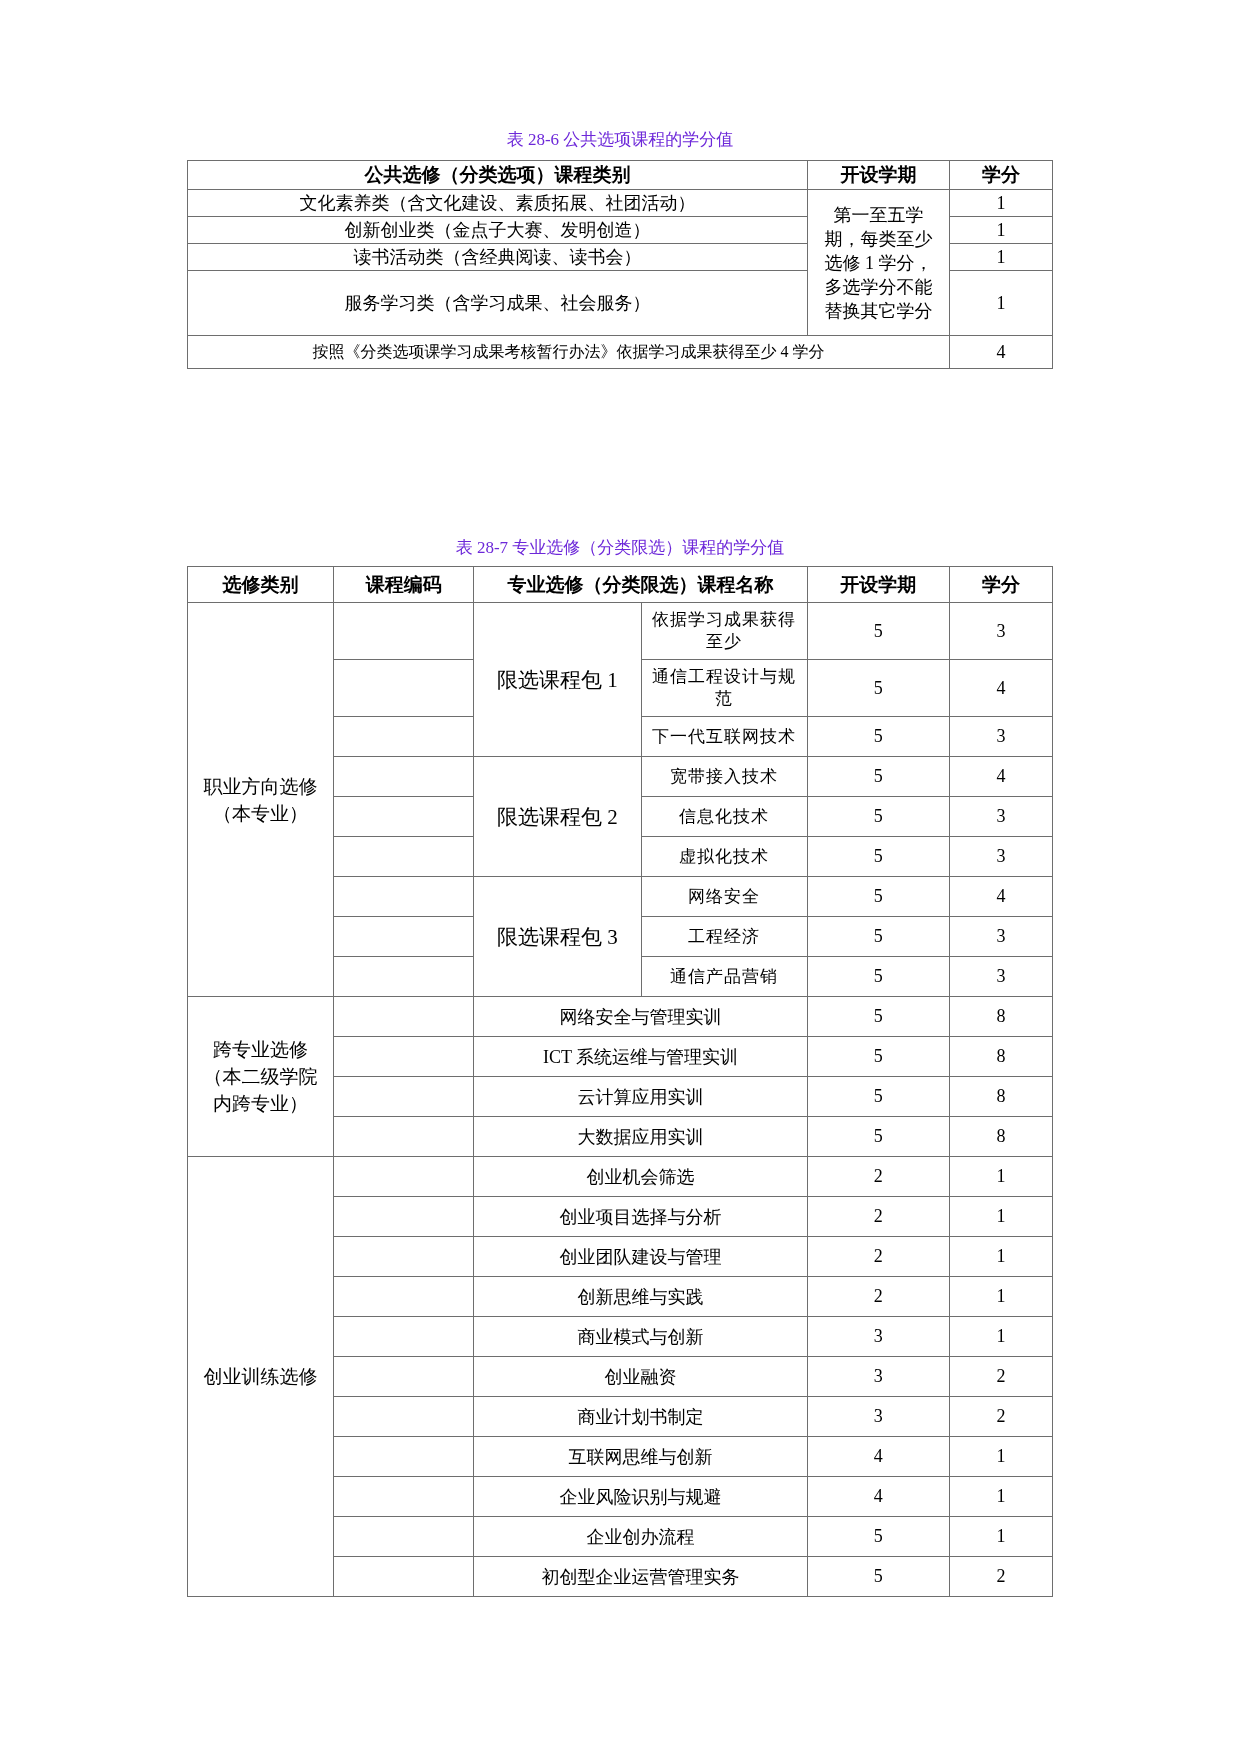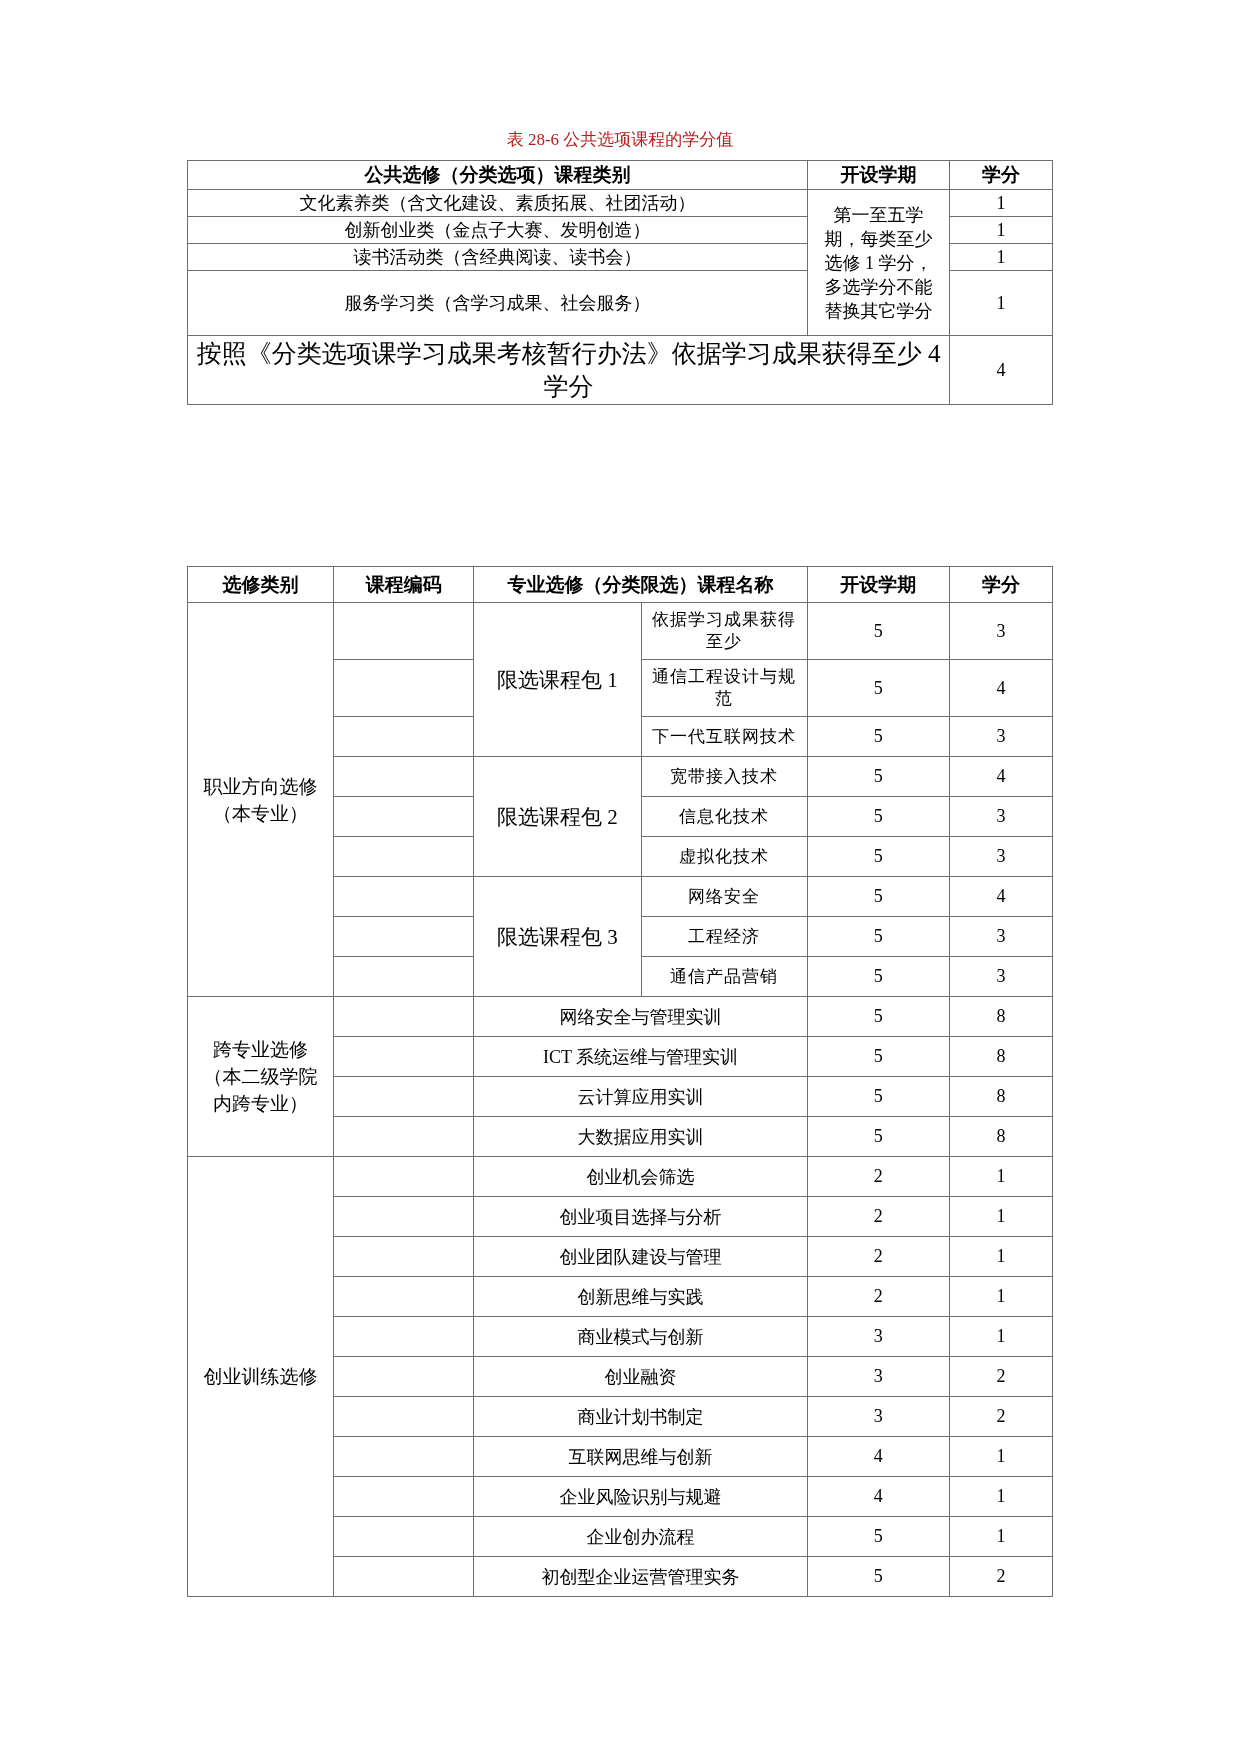--- a/index.html
+++ b/index.html
@@ -7,21 +7,21 @@
     position:relative;
     width:1239px;height:1754px;
     margin:0 auto;
     background:#ffffff;
     font-family:"Liberation Serif","DejaVu Serif",serif;
     color:#000;
     overflow:hidden;
   }
   .caption{
     position:absolute;left:187px;width:866px;
-    text-align:center;font-size:17px;color:#b91c1c;
+    text-align:center;font-size:17px;color:#6d28d9;
   }
   #caption1{top:128px;}
   #caption2{top:536px;}
   table.t{
     position:absolute;left:187px;width:866px;
     border-collapse:collapse;table-layout:fixed;
     font-size:18px;
   }
   #table1{top:160px;}
   #table2{top:566px;}
@@ -41,21 +41,21 @@
   td.tall{height:62px;}
   td.tall2{height:54px;}
   td.pre{white-space:pre-line;line-height:24px;}
   td.cat{white-space:pre-line;line-height:27px;font-size:19px;}
   td.name{
     text-align:left;padding-left:8px;padding-right:6px;
     font-size:17px;letter-spacing:1px;line-height:22px;
   }
   td.pkg{font-size:21px;}
   td.b{font-weight:bold;}
-  td.bold{font-weight:bold;font-size:25px;}
+  td.bold{font-weight:bold;font-size:16px;}
   .heading{
     position:absolute;left:187px;width:900px;top:380px;
     font-family:"Liberation Sans","DejaVu Sans",sans-serif;
     font-weight:bold;font-size:22px;letter-spacing:0.5px;
   }
   .para{
     position:absolute;left:187px;width:868px;top:420px;
     font-size:21.5px;line-height:37.5px;
     text-align:justify;text-indent:2em;
     letter-spacing:0.3px;
@@ -104,20 +104,21 @@
         </tr>
         <tr>
           <td colspan="2" class="bold">按照《分类选项课学习成果考核暂行办法》依据学习成果获得至少 4 学分</td>
           <td class="b">4</td>
         </tr>
       </tbody>
   </table>
 
 
 
+  <div class="caption" id="caption2">表 28-7 专业选修（分类限选）课程的学分值</div>
 
   <table class="t" id="table2">
     <colgroup>
       <col style="width:146px">
       <col style="width:140px">
       <col style="width:167px">
       <col style="width:166px">
       <col style="width:142px">
       <col style="width:103px">
     </colgroup>

